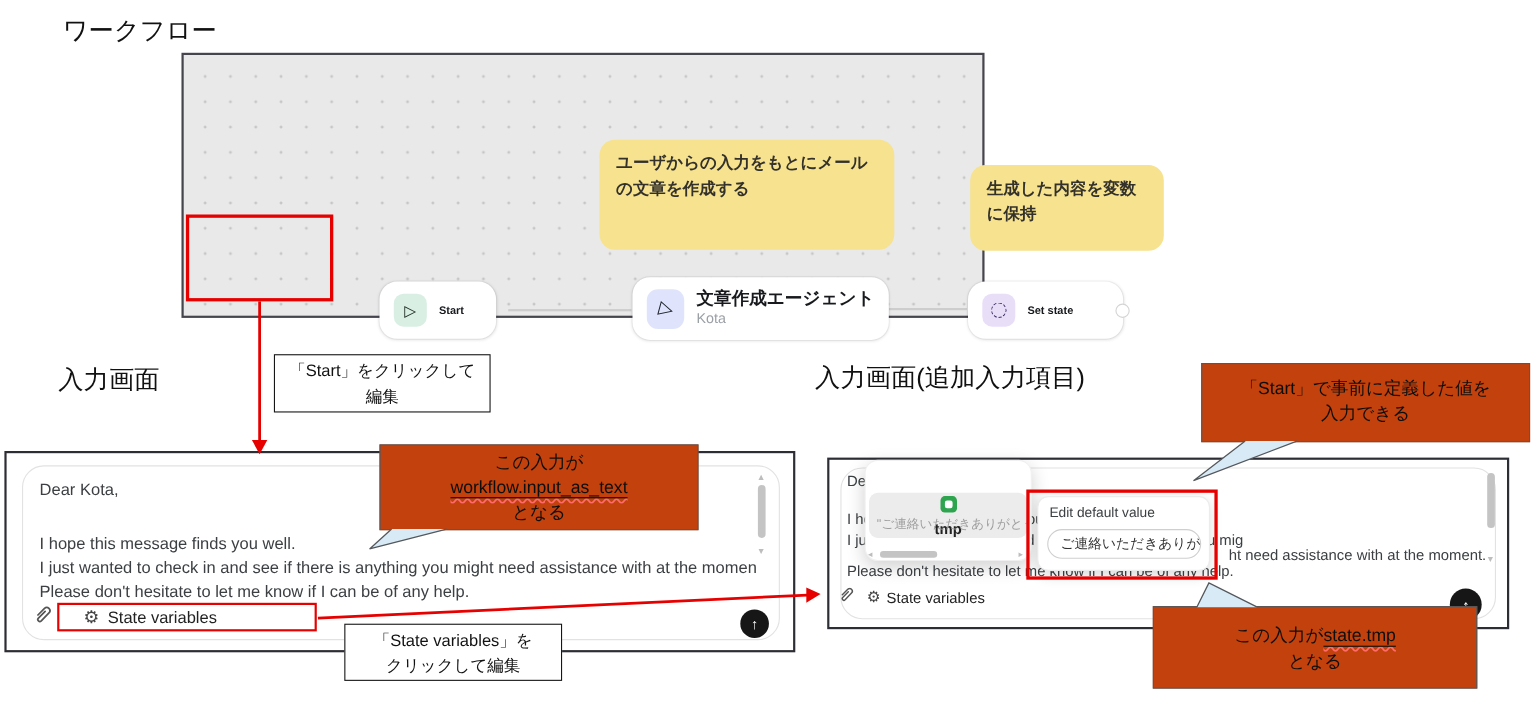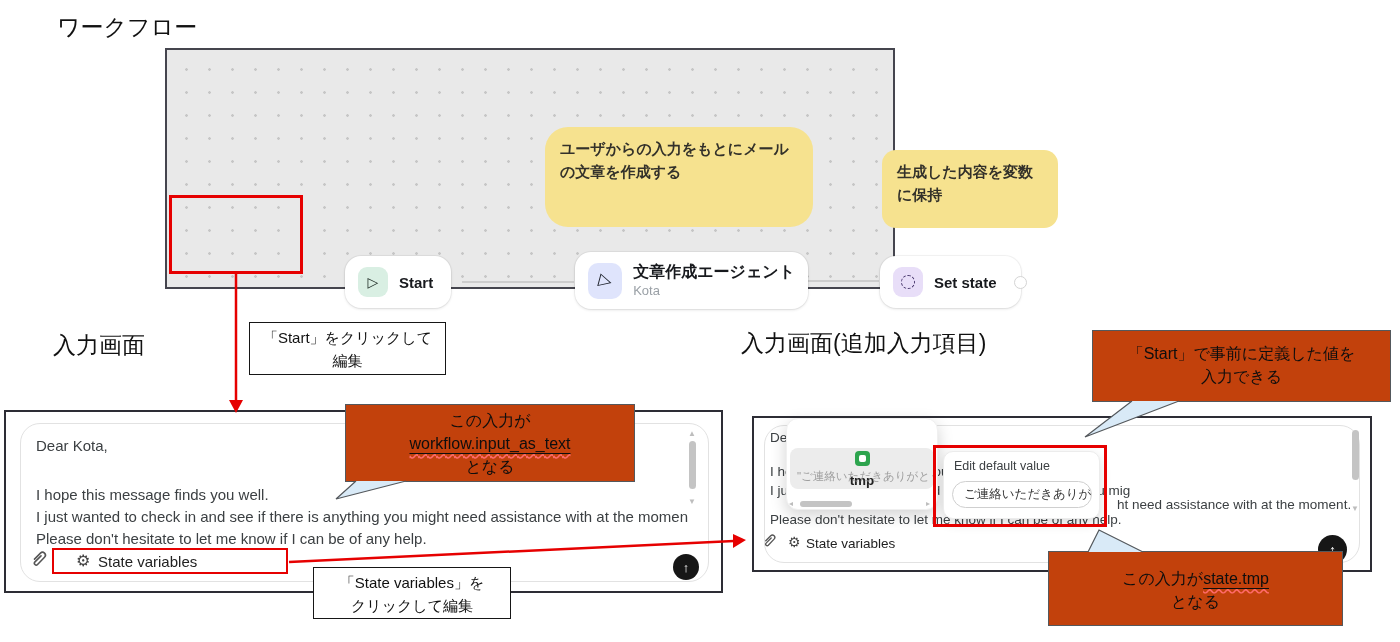--- a/index.html
+++ b/index.html
@@ -21,29 +21,29 @@
     left: 165px; top: 48px; width: 730px; height: 241px;
     background-color: #e9e9e9;
     background-image: radial-gradient(circle, #c6c6c6 1.2px, transparent 1.5px);
     background-size: 23px 23px; background-position: 8px 8px;
     border: 2px solid #45454e;
   }
   .note {
     background: #f6e28f; border-radius: 14px; padding: 11px 15px;
     font-size: 15px; font-weight: 600; color: #33312a; line-height: 1.5;
   }
-  #note1 { left: 378px; top: 77px;  width: 268px; height: 100px; border-radius: 23px; }
+  #note1 { left: 378px; top: 77px;  width: 268px; height: 100px; }
   #note2 { left: 715px; top: 100px; width: 176px; height: 78px; }
 
   .node {
     background: #fff; border-radius: 16px; display: flex; align-items: center; gap: 11px;
     padding: 0 13px; box-shadow: 0 1px 3px rgba(0,0,0,.12), 0 0 0 1px rgba(0,0,0,.04);
   }
   .node-icon { display:flex; align-items:center; justify-content:center; border-radius: 9px; }
-  .node-label { font-size: 15px; font-weight: 700; color: #17191d; white-space: nowrap; }
+  .node-label { font-size: 10px; font-weight: 700; color: #17191d; white-space: nowrap; }
   #node-start    { left: 178px; top: 206px; width: 106px; height: 52px; }
   #start-icon    { width: 30px; height: 30px; background: #d9efe3; font-size: 14px; color:#1d2b24; }
   #node-agent    { left: 408px; top: 202px; width: 233px; height: 57px; }
   #agent-icon    { width: 36px; height: 36px; background: #dfe4fc; border-radius: 10px; font-size: 17px; color:#20242e; }
   #agent-icon .glyph { display:inline-block; transform: rotate(15deg); }
   #agent-title   { font-size: 16px; font-weight: 700; line-height: 1.2; }
   #agent-sub     { font-size: 13px; color: #9aa0a6; line-height: 1.2; }
   #node-setstate { left: 713px; top: 206px; width: 141px; height: 52px; }
   #setstate-icon { width: 30px; height: 30px; background: #e8def8; }
   .dashed-circle { width: 14px; height: 14px; border: 1.6px dashed #46356b; border-radius: 50%; }

